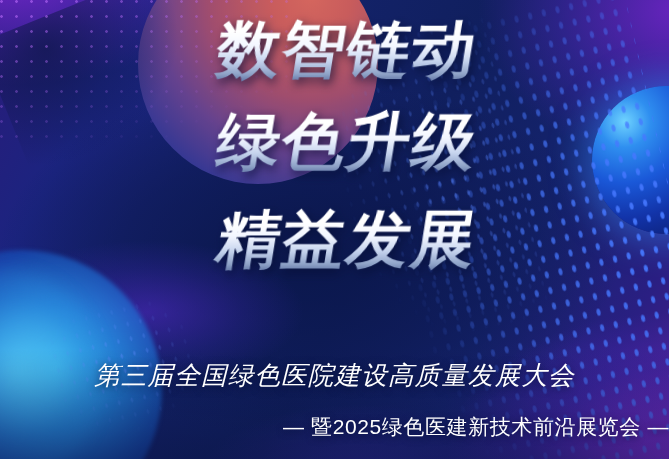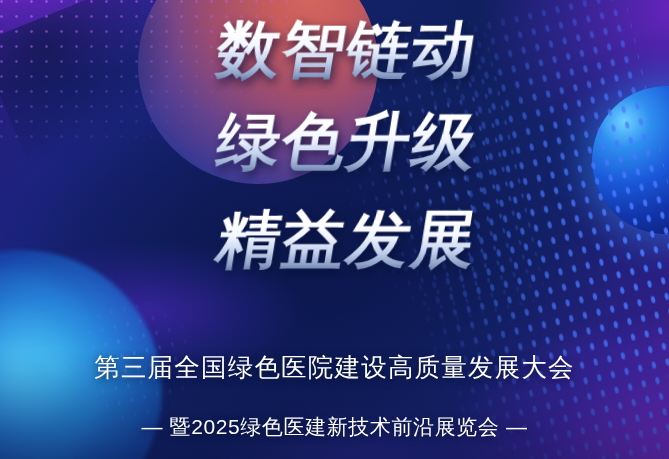--- a/index.html
+++ b/index.html
@@ -147,29 +147,31 @@
   .sub-wrap{
     position:absolute;left:0;right:0;bottom:18px;text-align:center;
   }
   .subtitle-main{
     font-size:25.5px;
     letter-spacing:1.2px;
     color:#ffffff;
     font-weight:400;
     text-shadow:0 2px 8px rgba(4,12,48,.8);
     white-space:nowrap;
+    font-style:italic;
   }
   .subtitle-sub{
-    margin-top:28px;
+    margin-top:20px;
     font-size:21px;
     letter-spacing:.6px;
     color:#ffffff;
     font-weight:400;
     text-shadow:0 2px 7px rgba(4,12,48,.8);
     white-space:nowrap;
+    text-align:right;
   }
   
   .vignette{
     background:linear-gradient(0deg, rgba(8,16,58,.42) 0%, rgba(8,16,58,0) 24%);
   }
 </style>
 </head>
 <body>
 
 <div id="poster">

